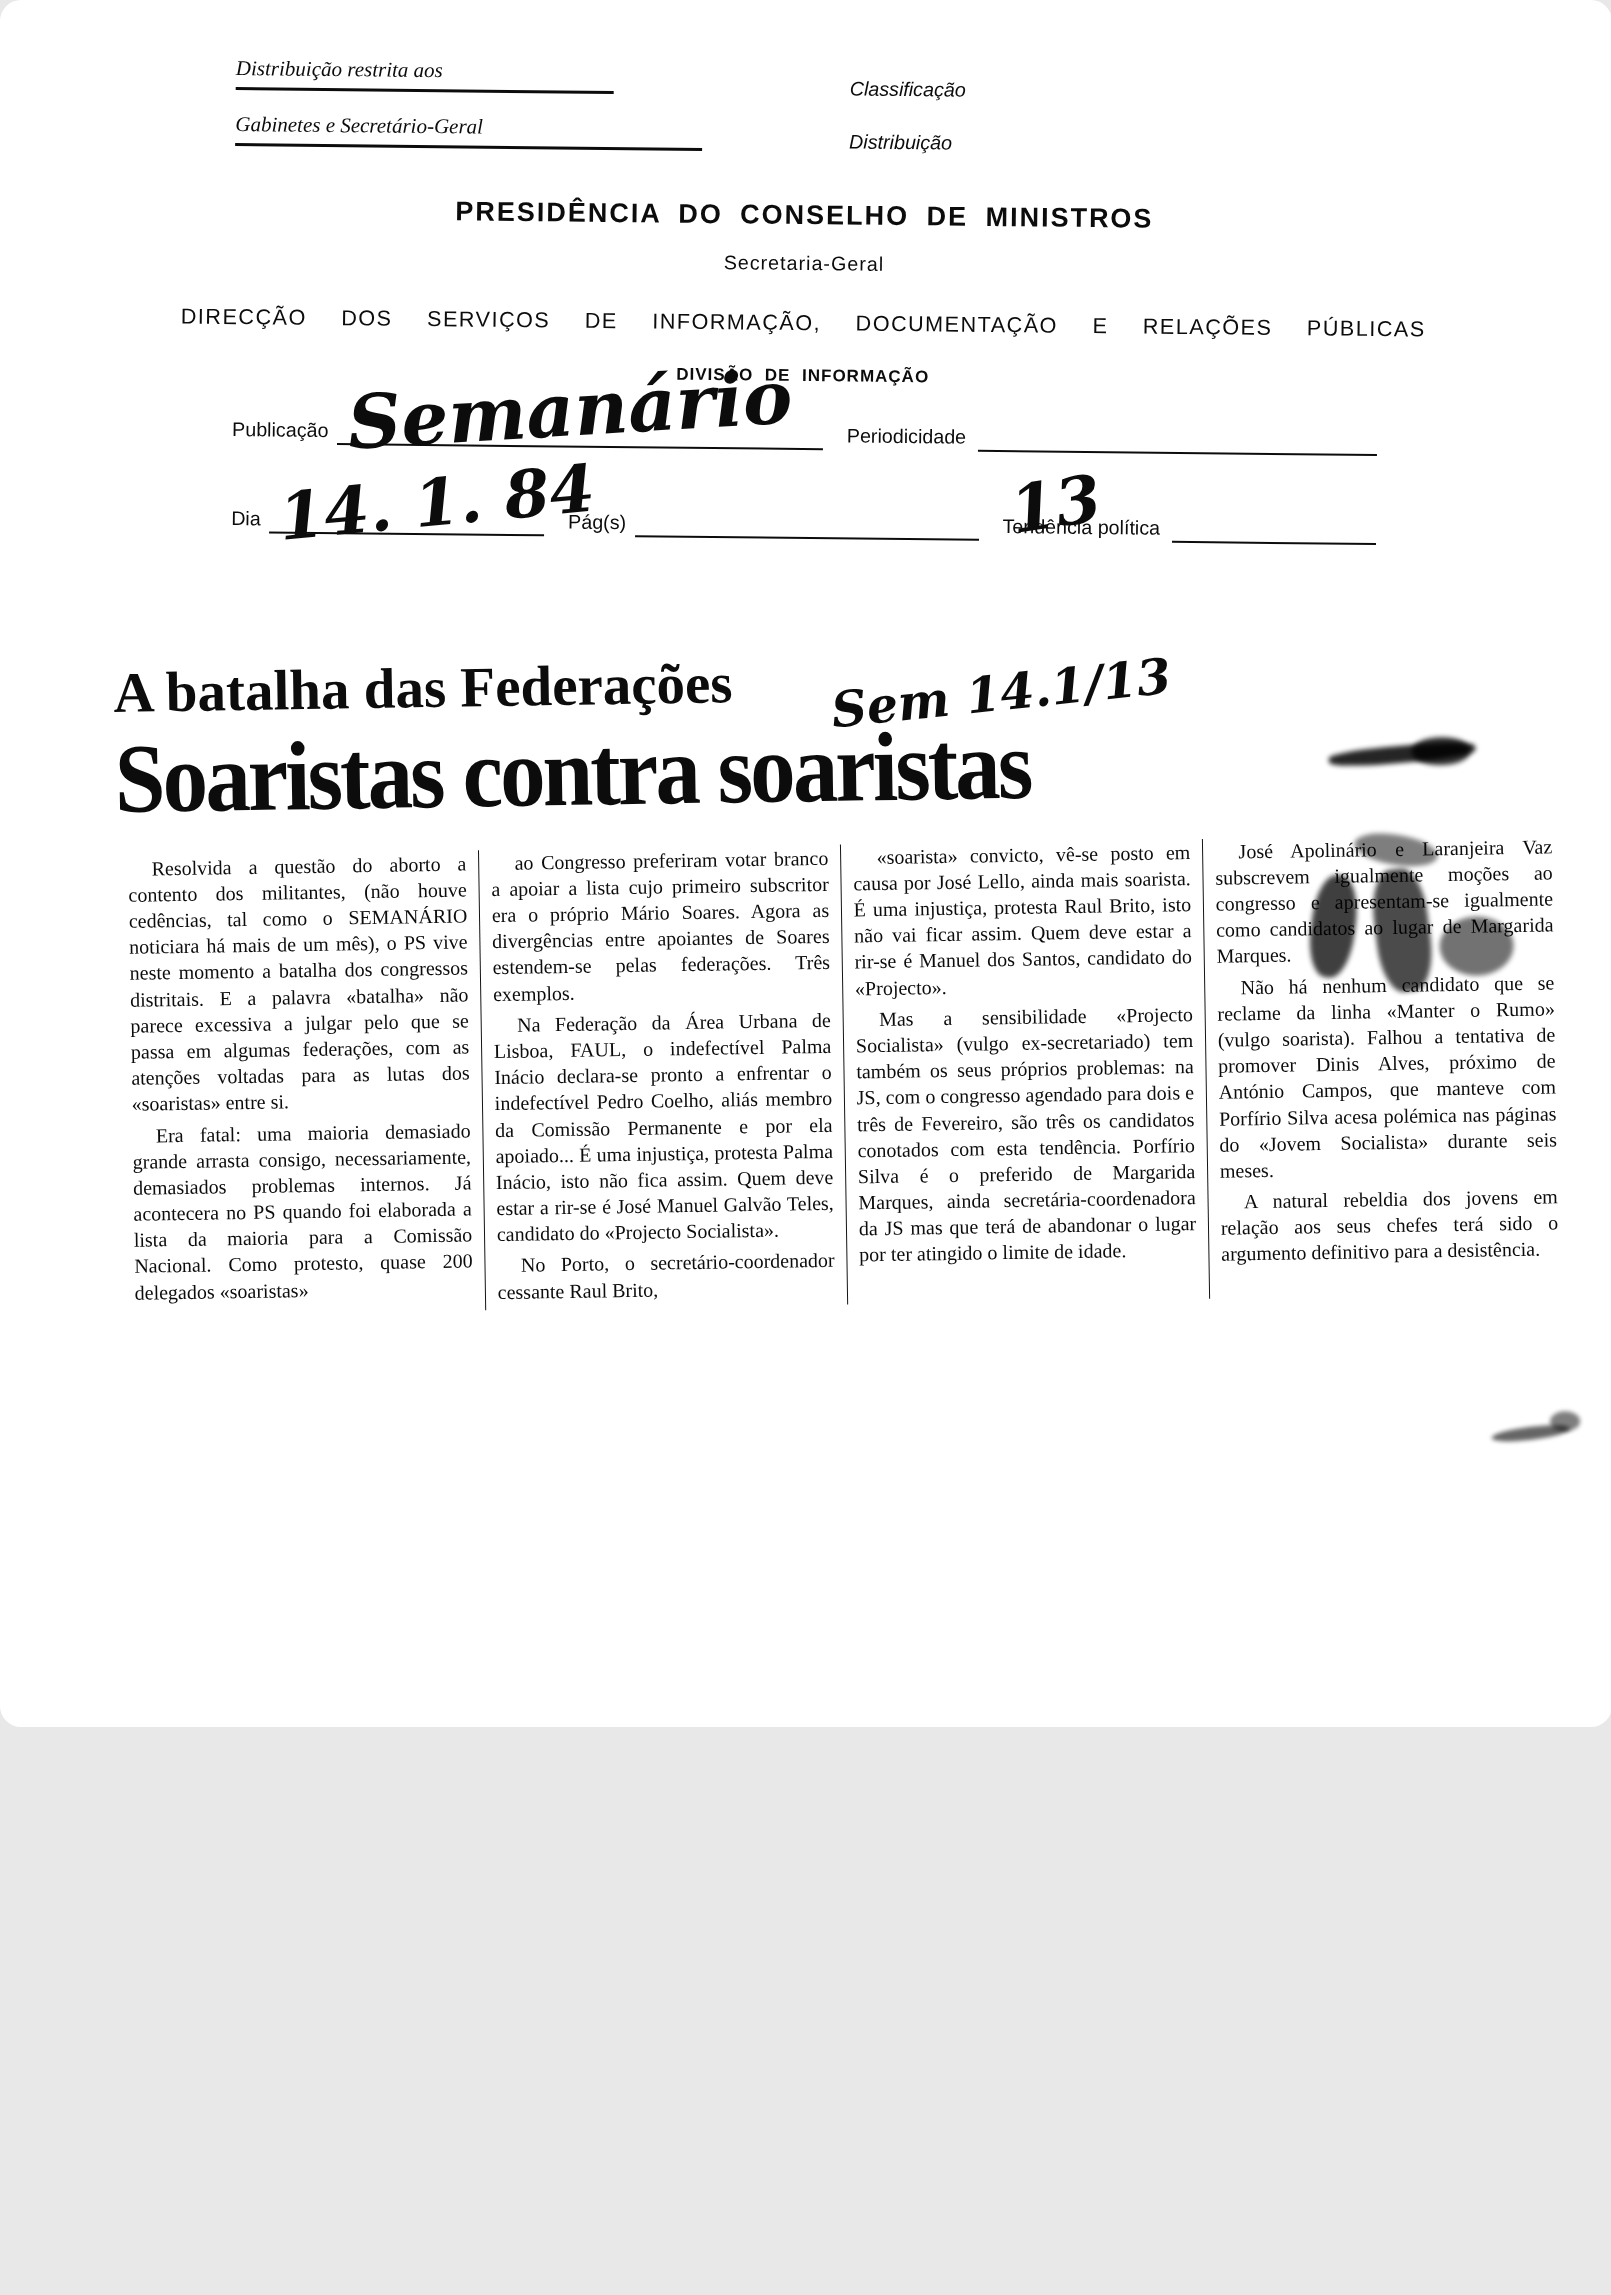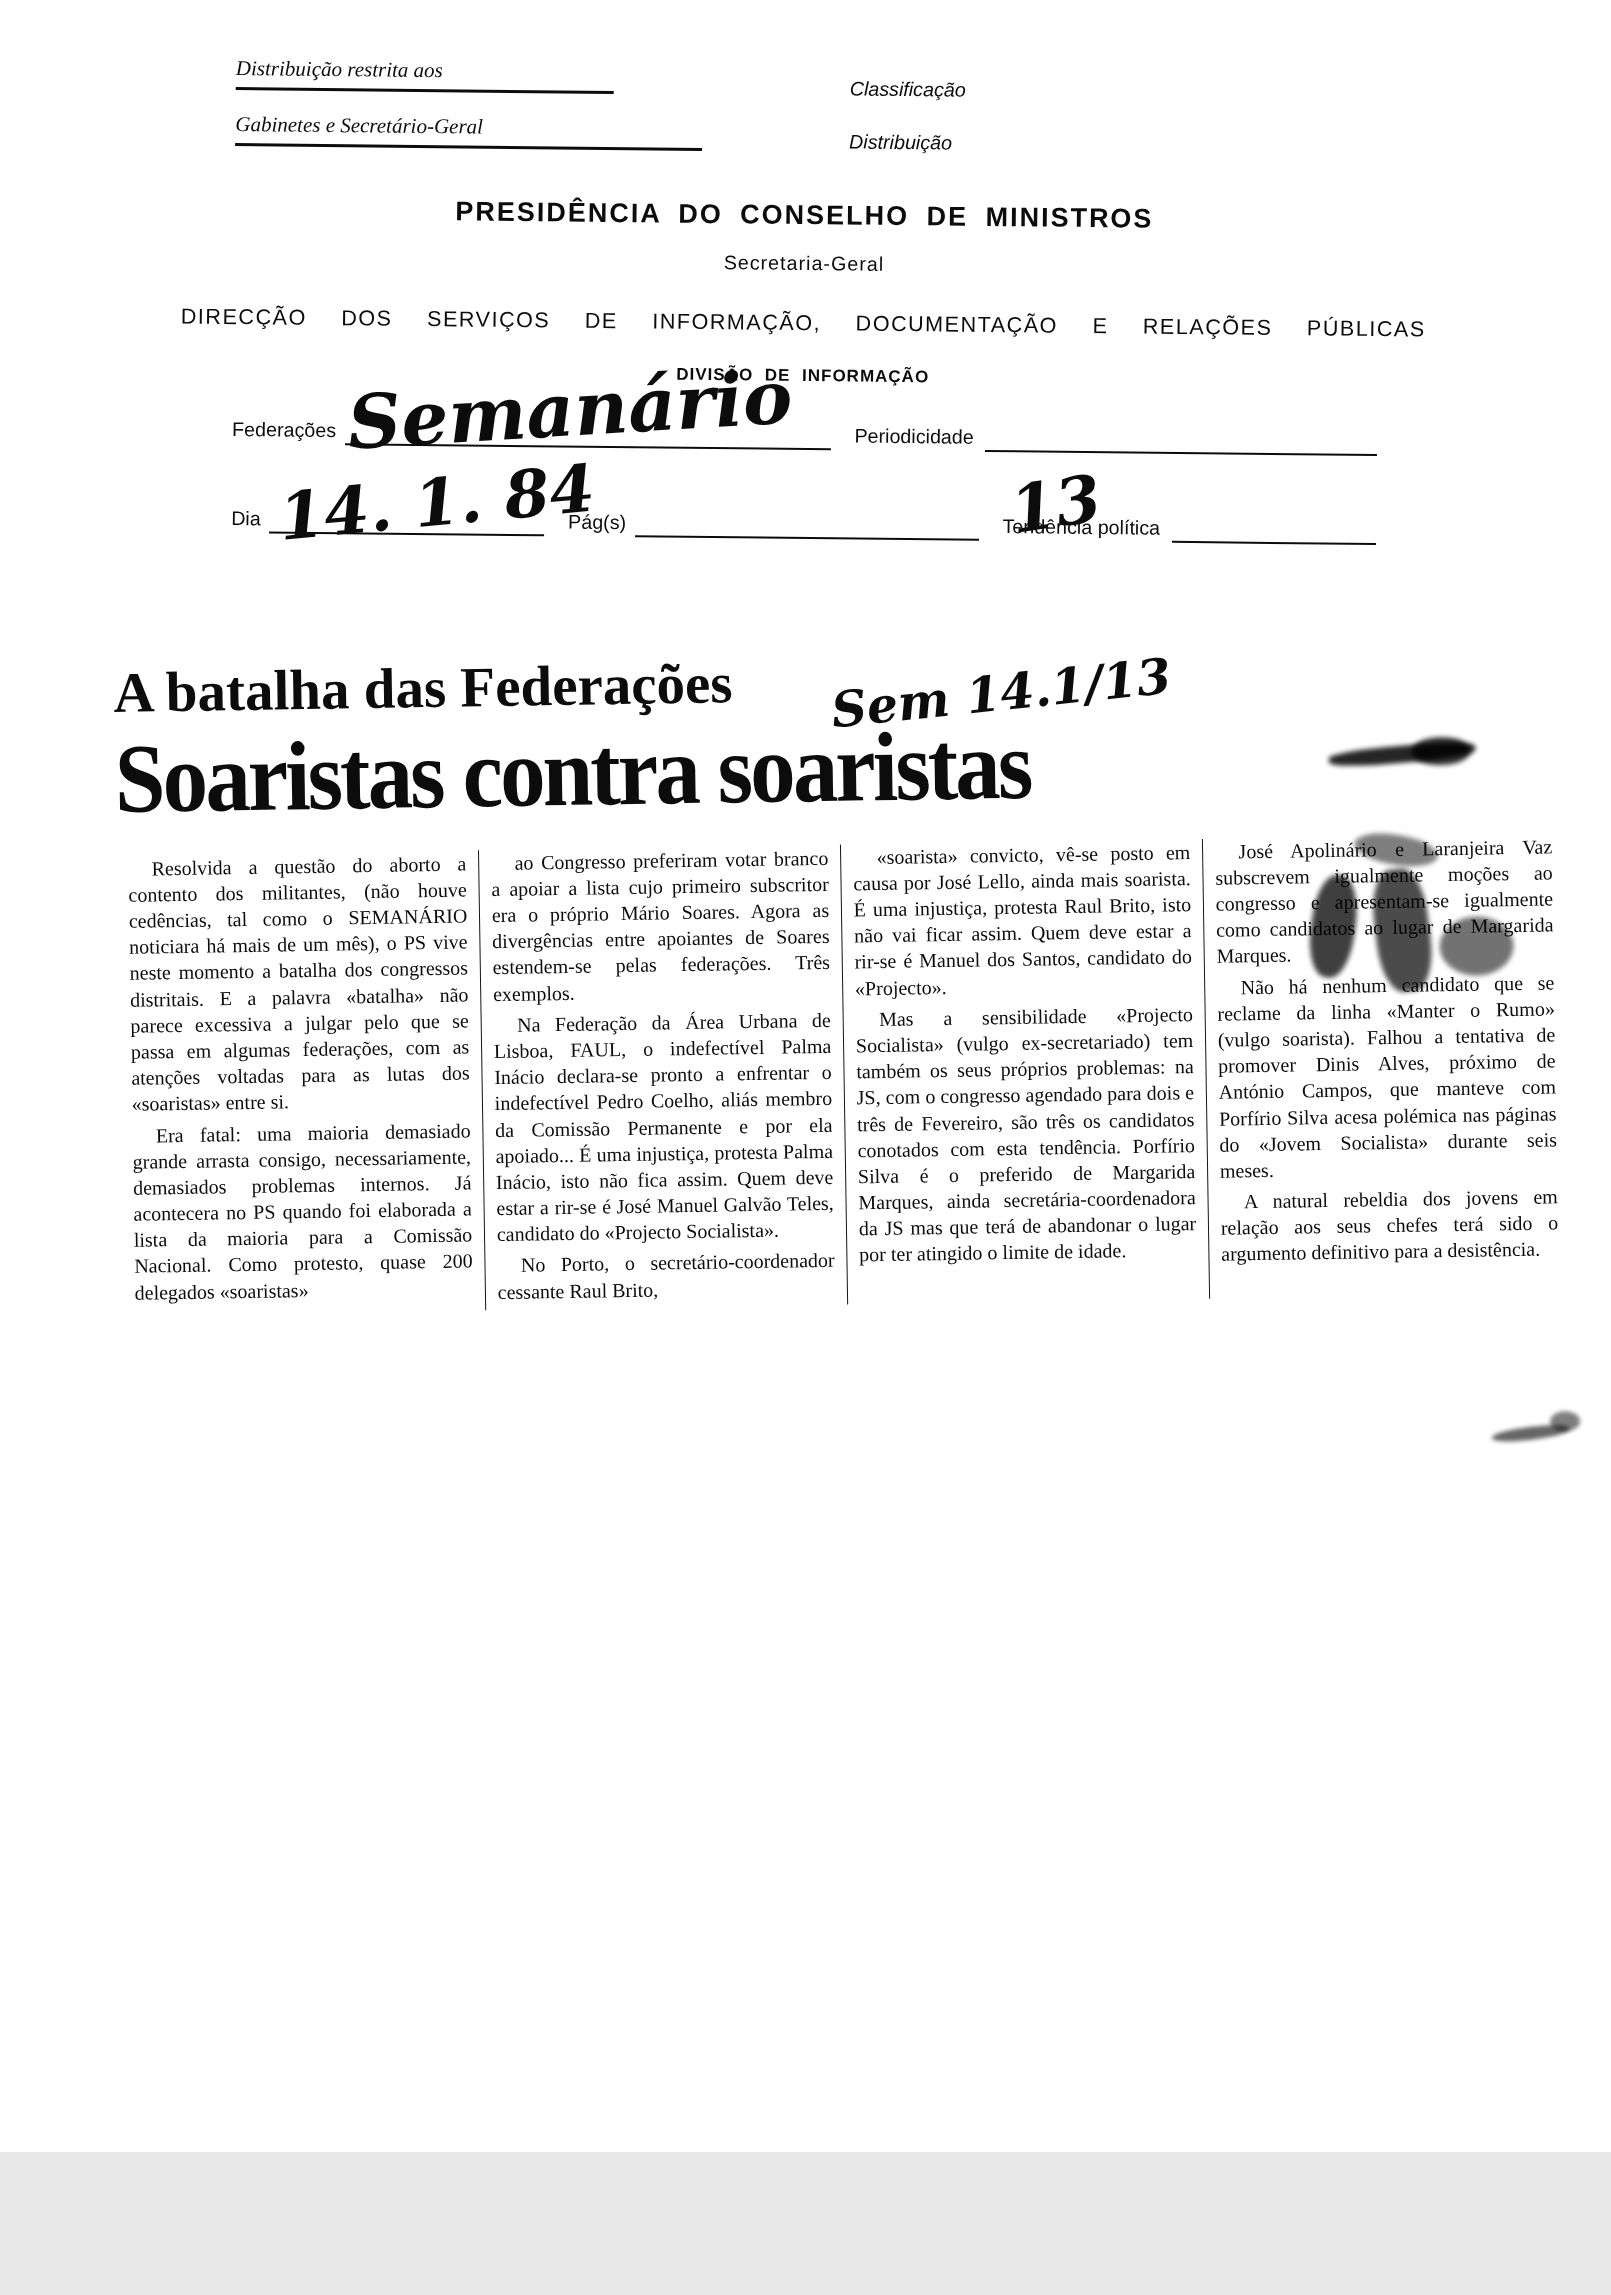--- a/index.html
+++ b/index.html
@@ -1,22 +1,23 @@
 <!DOCTYPE html>
 <html style="font-size:7.9px"><head>
 <meta charset="utf-8">
 <style>
   html,body{margin:0;padding:0;background:#e8e8e8;}
   .page{
     position:relative;
-    width:1612px;height:2152px;
+    width:1612px;height:1727px;
     background:#ffffff;
     overflow:hidden;
     color:#0c0c0c;
     font-family:"Liberation Serif",serif;
+    border-radius:21px;
   }
 
   
   .form-header{
     position:absolute;left:0;top:64px;width:1612px;
     transform:rotate(0.6deg);transform-origin:50% 0;
   }
   .hdr-row1{display:flex;margin-left:236px;}
   .restricted{font-style:italic;font-size:21px;line-height:1;}
   .restricted .r-line{display:inline-block;padding-bottom:7.9px;border-bottom:3.9px solid #0c0c0c;}
@@ -106,21 +107,21 @@
       </div>
     </div>
 
     <div class="org-title">PRESIDÊNCIA DO CONSELHO DE MINISTROS</div>
     <div class="org-subtitle">Secretaria-Geral</div>
     <div class="org-directorate">DIRECÇÃO DOS SERVIÇOS DE INFORMAÇÃO, DOCUMENTAÇÃO E RELAÇÕES PÚBLICAS</div>
     <div class="org-division">DIVISÃO DE INFORMAÇÃO</div>
 
     <div class="form-rows">
       <div class="frow">
-        <span class="flabel">Federações</span>
+        <span class="flabel">Publicação</span>
         <span class="fline pub"></span>
         <span class="handwrite hw-pub">Semanário</span>
         <span class="flabel ml">Periodicidade</span>
         <span class="fline grow"></span>
       </div>
 
       <div class="frow second">
         <span class="flabel">Dia</span>
         <span class="fline day"></span>
         <span class="handwrite hw-day">14. 1. 84</span>

